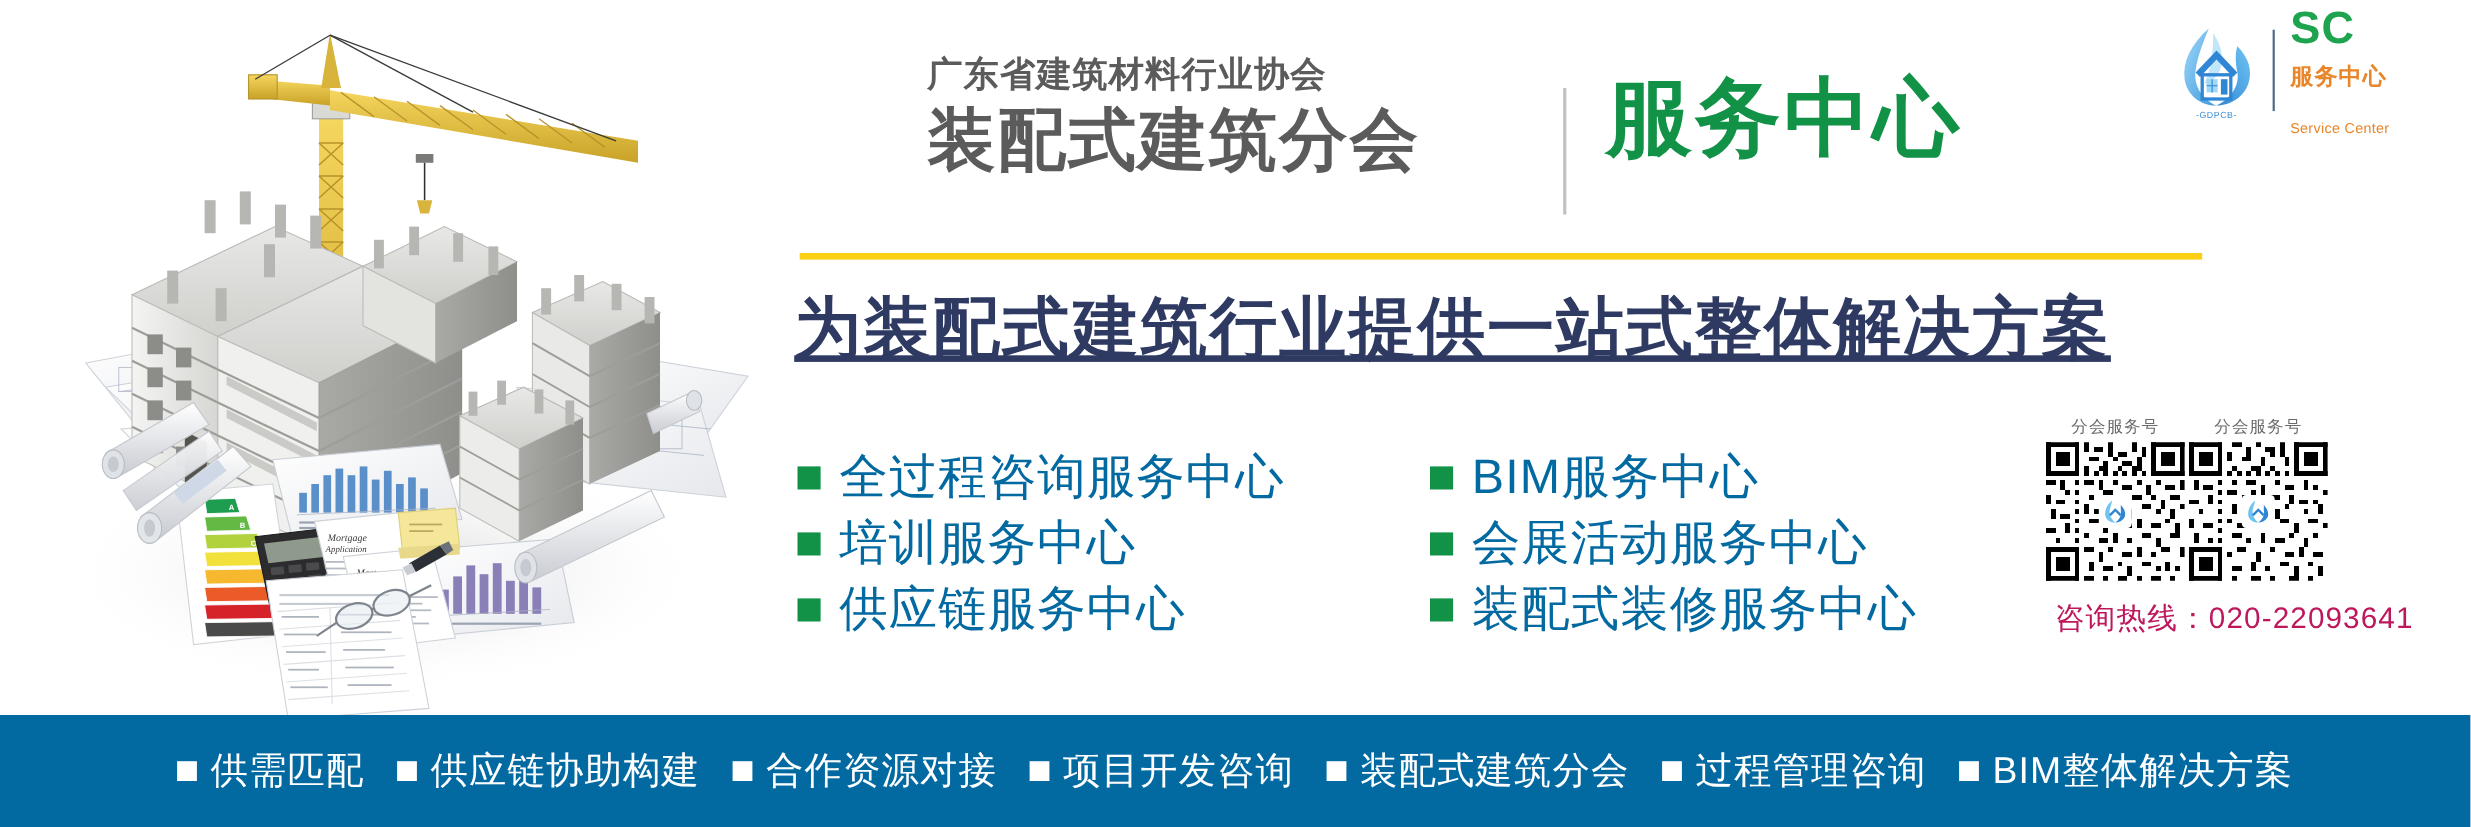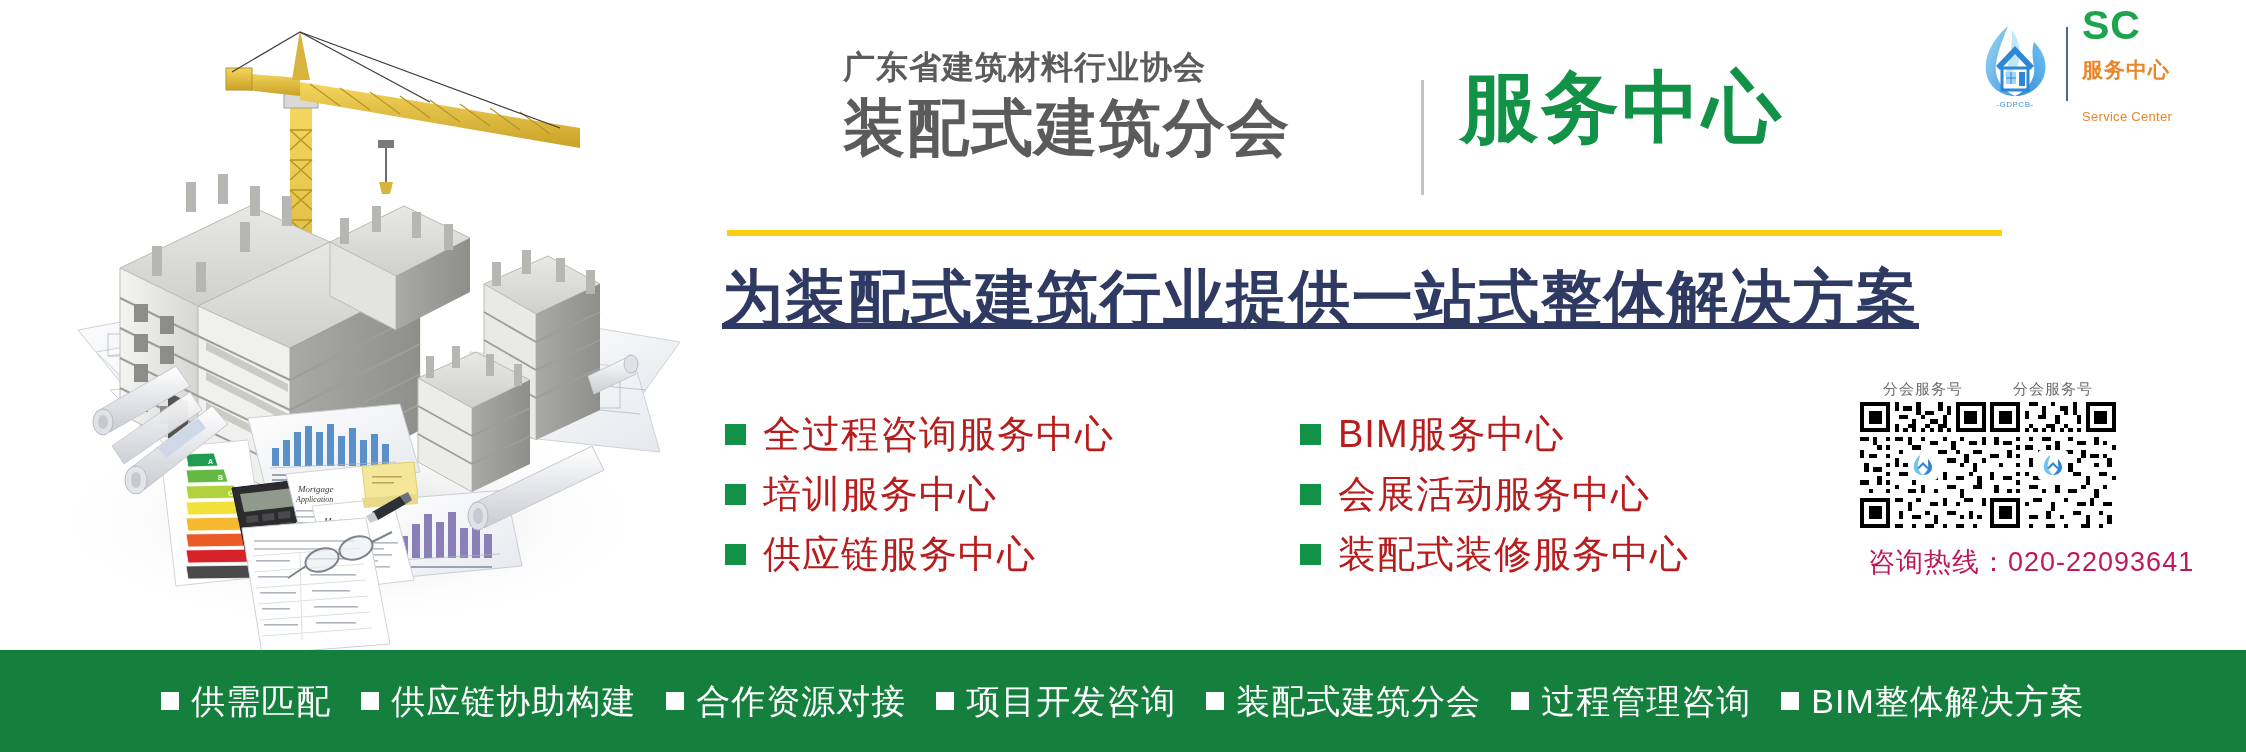--- a/index.html
+++ b/index.html
@@ -94,22 +94,22 @@
   .svc-item {
     display: flex; align-items: center; gap: 17px;
     white-space: nowrap;
   }
   .svc-bullet {
     width: 21px; height: 21px;
     background: #129247;
     flex: 0 0 auto;
   }
   .svc-label {
-    font-size: 38px;
-    color: #b91c1c;
+    font-size: 44px;
+    color: #0369a1;
     line-height: 38px;
     letter-spacing: 1px;
   }
 
   
   #logo-block {
     position: absolute;
     left: 1978px; top: 16px;
     width: 250px; height: 95px;
     display: flex; align-items: center; gap: 14px;
@@ -192,21 +192,21 @@
     letter-spacing: 1px;
     white-space: nowrap;
     line-height: 31px;
   }
 
   
   #bottom-bar {
     position: absolute;
     left: 0; top: 650px;
     width: 2246px; height: 102px;
-    background: #15803d;
+    background: #0369a1;
     display: flex; align-items: center; justify-content: center;
     gap: 30px;
   }
   .bb-item {
     display: flex; align-items: center; gap: 12px;
     white-space: nowrap;
   }
   .bb-bullet {
     width: 18px; height: 18px;
     background: #ffffff;

